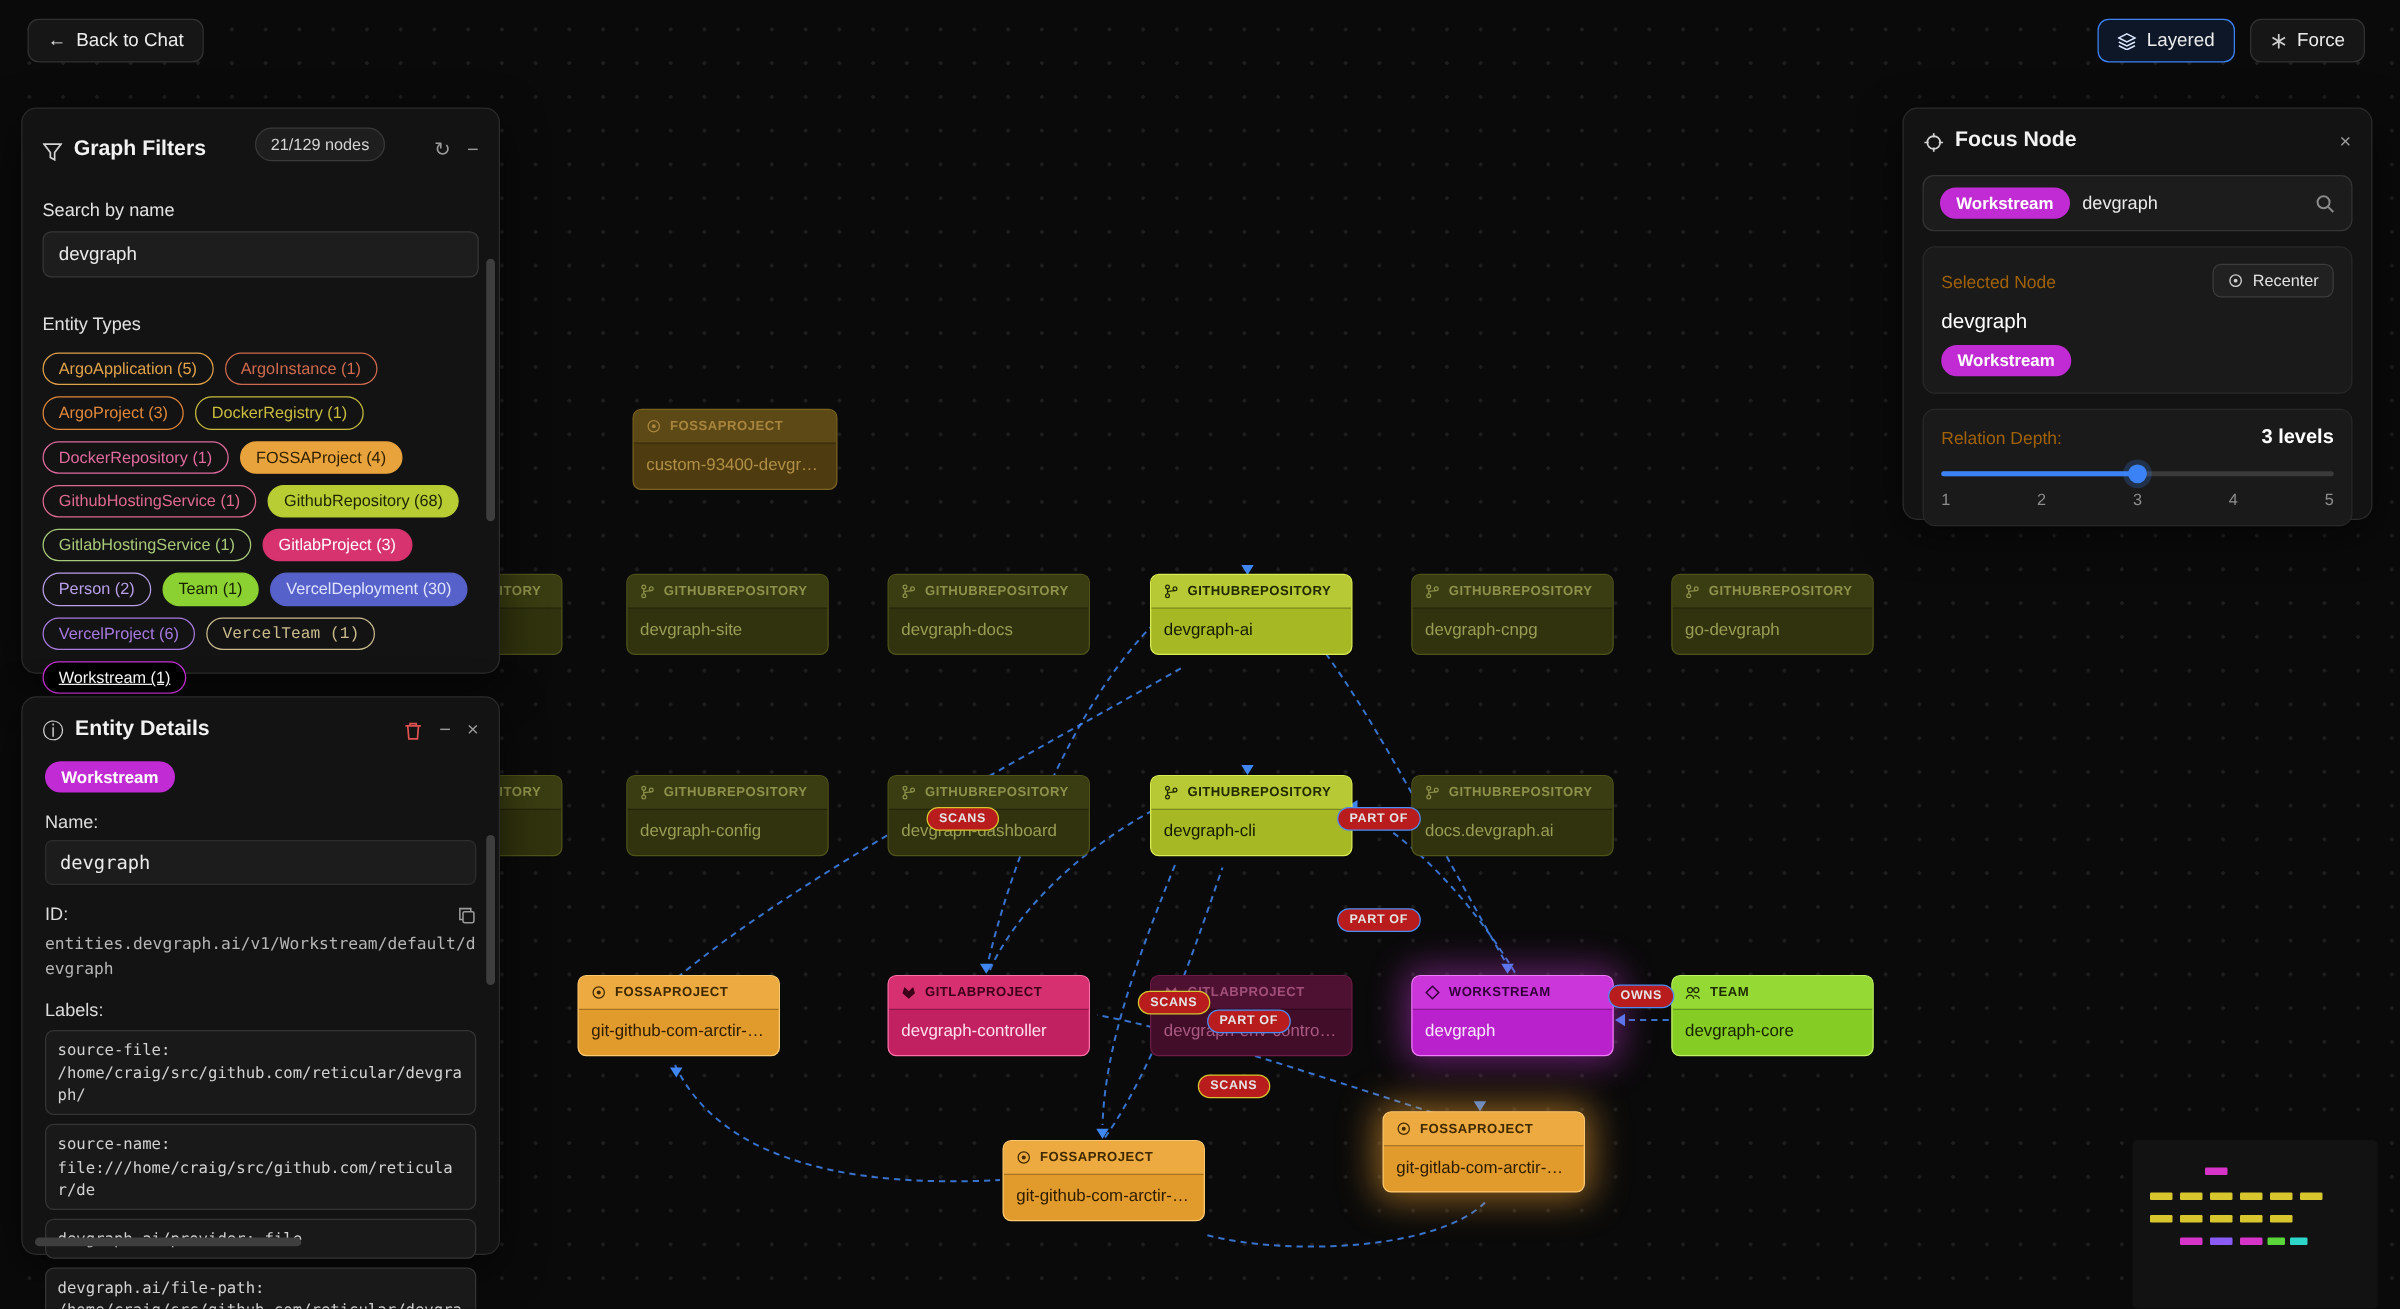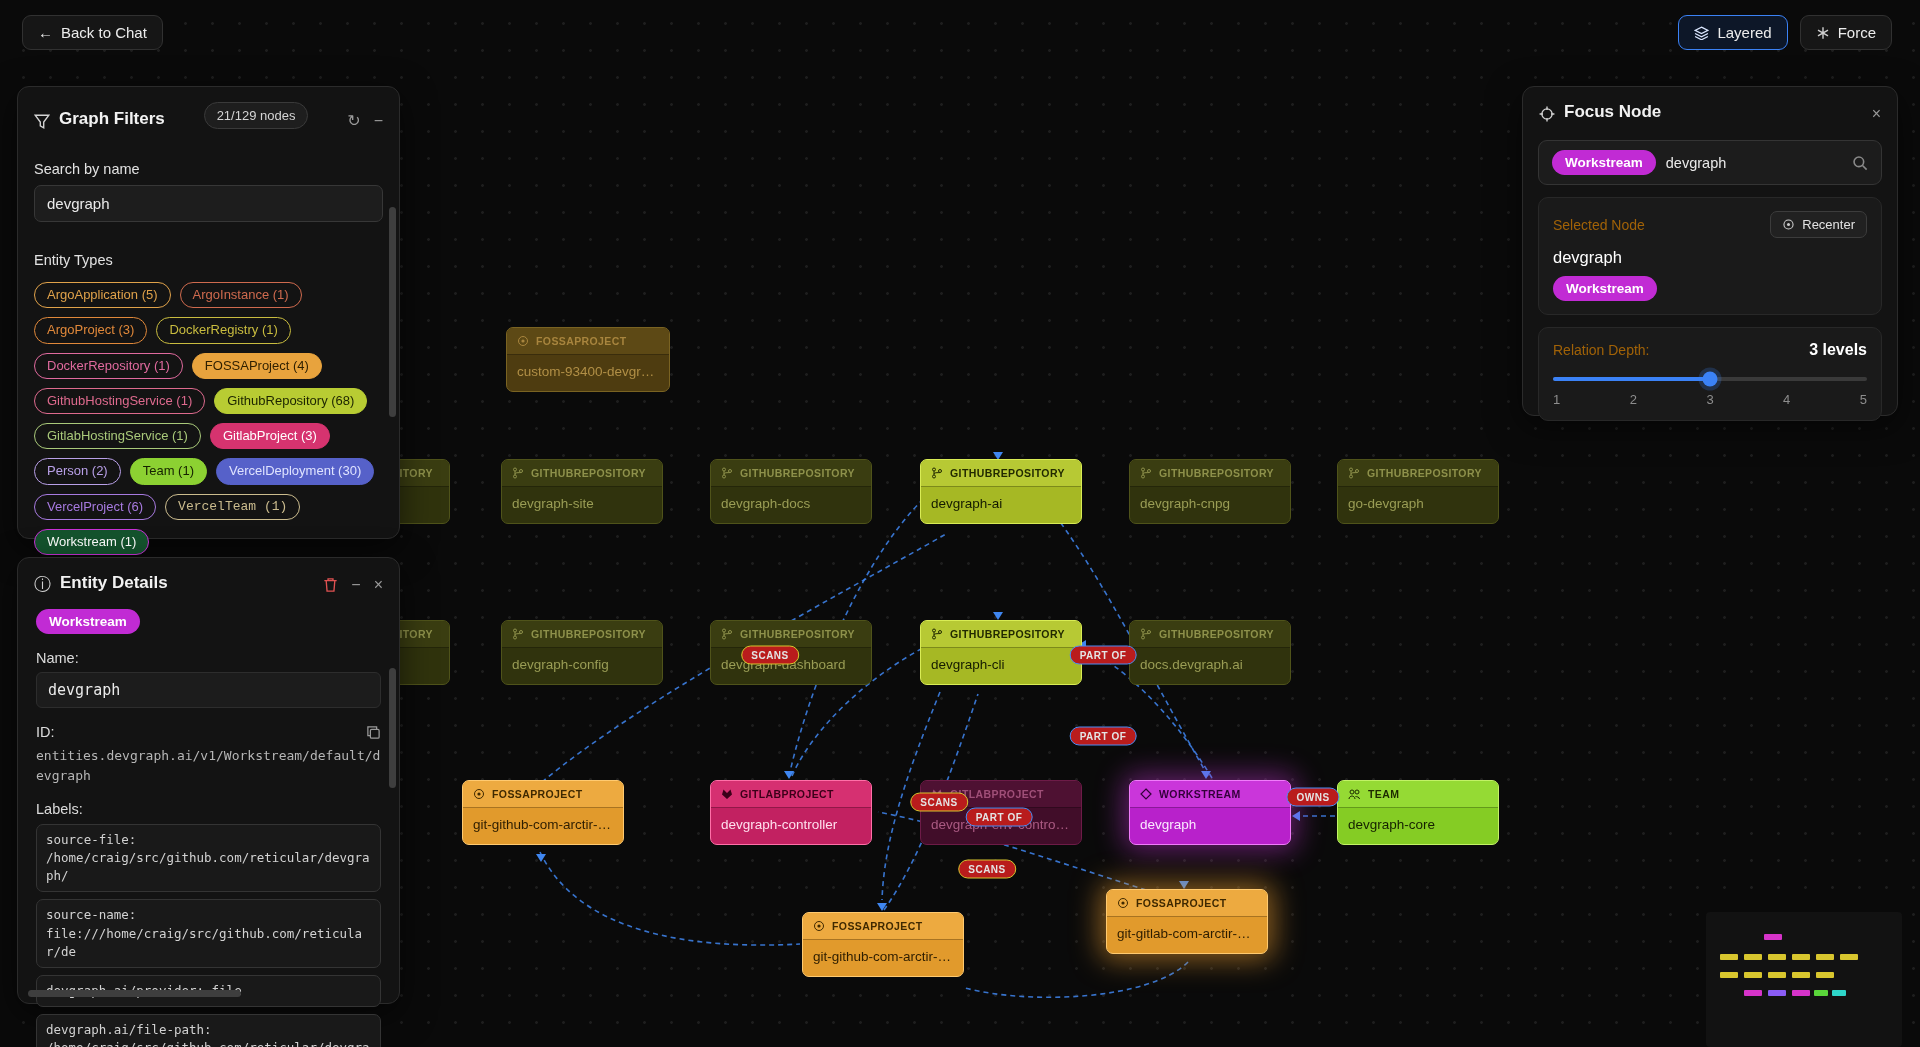--- a/index.html
+++ b/index.html
@@ -440,21 +440,21 @@
       <span class="etype-pill" style="background: rgb(232, 163, 61); border-color: rgb(232, 163, 61); color: rgb(46, 31, 0);">FOSSAProject (4)</span>
       <span class="etype-pill" style="border-color: rgb(222, 106, 142); color: rgb(222, 106, 142);">GithubHostingService (1)</span>
       <span class="etype-pill" style="background: rgb(184, 204, 51); border-color: rgb(184, 204, 51); color: rgb(28, 36, 0);">GithubRepository (68)</span>
       <span class="etype-pill" style="border-color: rgb(169, 201, 122); color: rgb(169, 201, 122);">GitlabHostingService (1)</span>
       <span class="etype-pill" style="background: rgb(214, 51, 111); border-color: rgb(214, 51, 111); color: rgb(255, 255, 255);">GitlabProject (3)</span>
       <span class="etype-pill" style="border-color: rgb(185, 160, 232); color: rgb(185, 160, 232);">Person (2)</span>
       <span class="etype-pill" style="background: rgb(140, 209, 50); border-color: rgb(140, 209, 50); color: rgb(21, 33, 0);">Team (1)</span>
       <span class="etype-pill" style="background: rgb(86, 97, 201); border-color: rgb(86, 97, 201); color: rgb(223, 227, 255);">VercelDeployment (30)</span>
       <span class="etype-pill" style="border-color: rgb(167, 122, 224); color: rgb(167, 122, 224);">VercelProject (6)</span>
       <span class="etype-pill" style="border-color: rgb(203, 188, 142); color: rgb(203, 188, 142); font-family: Liberation Mono, monospace;">VercelTeam (1)</span>
-      <span class="etype-pill" style="background: #14532d; border-color: rgb(199, 49, 214); color: rgb(255, 255, 255);">Workstream (1)</span>
+      <span class="etype-pill" style="background: #000000; border-color: rgb(199, 49, 214); color: rgb(255, 255, 255); text-decoration: underline;">Workstream (1)</span>
     </div>
   <div class="vscroll">
     <div class="thumb" style="top:70px;height:210px;"></div>
   </div>
 </div>
 
 <div class="panel" id="details-panel">
   <div class="panel-header">
     <span class="hdr-icon" style="color:#cfcfcf;font-size:17px;">ⓘ</span>
     <span class="panel-title">Entity Details</span>

